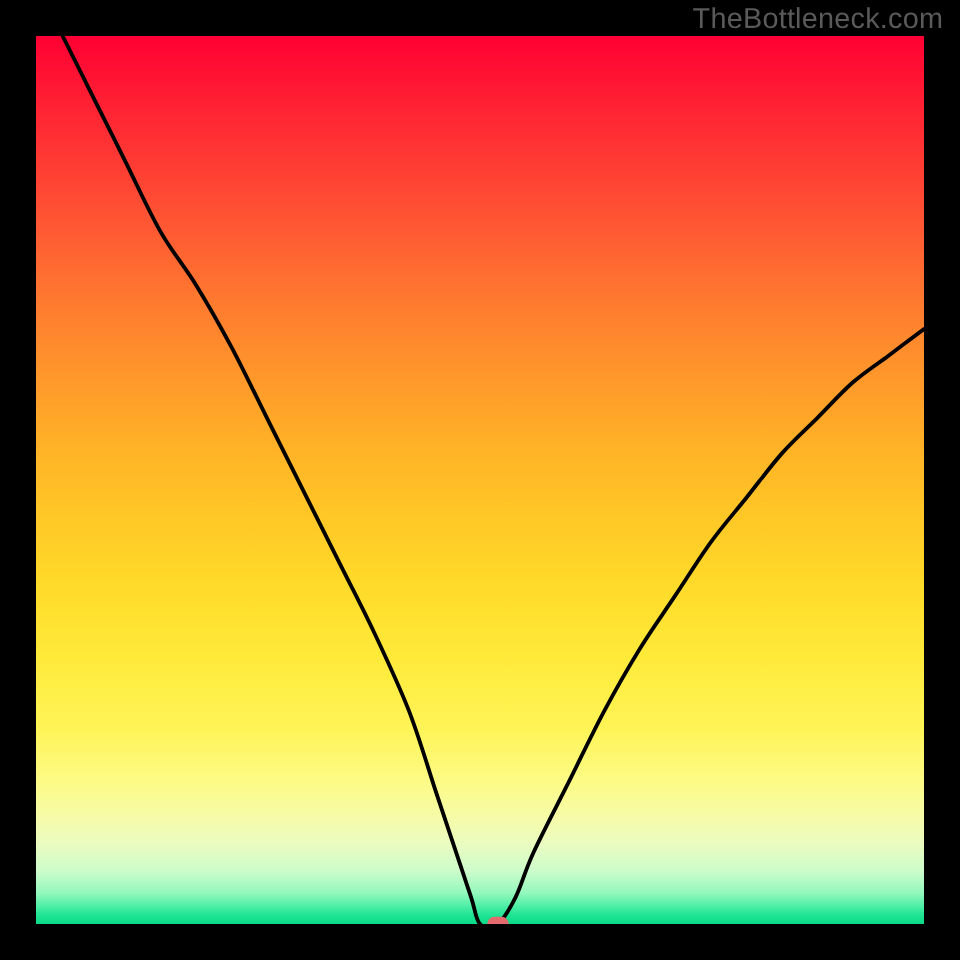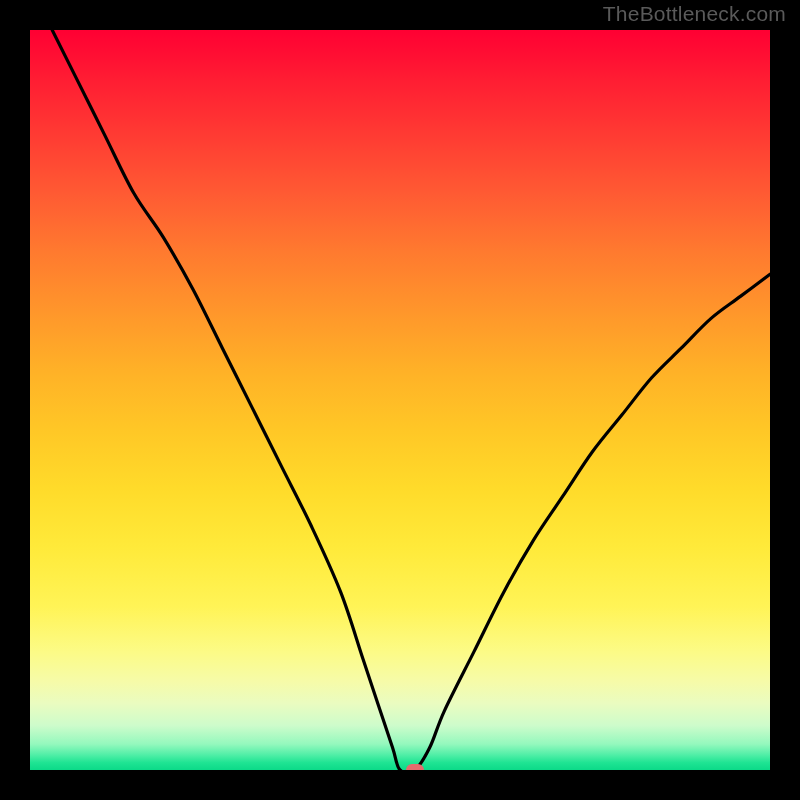--- a/index.html
+++ b/index.html
@@ -15,21 +15,21 @@
     position: relative;
     width: 800px;
     height: 800px;
     background: #000;
   }
   .watermark {
     position: absolute;
     top: 2px;
     right: 14px;
     color: #5a5a5a;
-    font-size: 21px;
+    font-size: 24px;
     font-weight: 500;
     letter-spacing: 0.2px;
     z-index: 30;
   }
   .plot-area {
     position: absolute;
     left: 30px;
     top: 30px;
     width: 740px;
     height: 740px;

